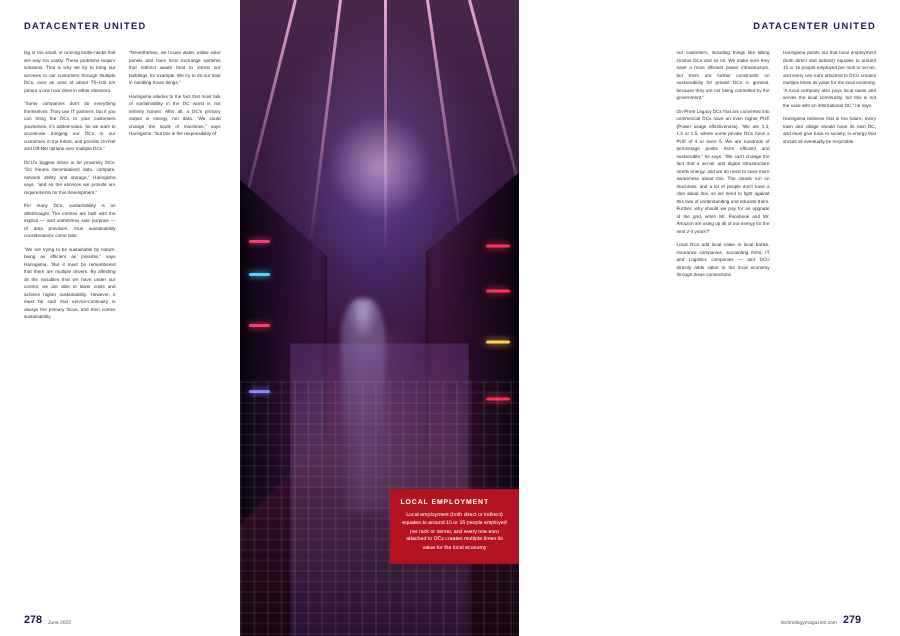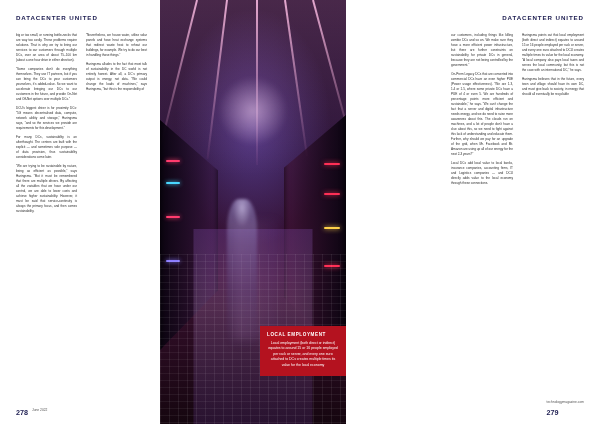--- a/index.html
+++ b/index.html
@@ -59,25 +59,25 @@
   .left-cols .col { width: 61px; }
   .right-cols .col { width: 62px; }
 
   
   .folio {
     position: absolute;
     bottom: 7px;
     font-size: 5.6px;
     color: #2b2b2b;
     display: flex;
-    align-items: flex-start;
+    align-items: flex-end;
     gap: 4px;
   }
   .folio-left  { left: 16px; }
-  .folio-right { right: 16px; flex-direction: column; }
+  .folio-right { right: 26px; }
   .folio-num {
     font-weight: bold;
     font-size: 7.2px;
     color: #1b1b4f;
   }
   .folio-meta {
     font-size: 3.3px;
     color: #555;
   }
 

